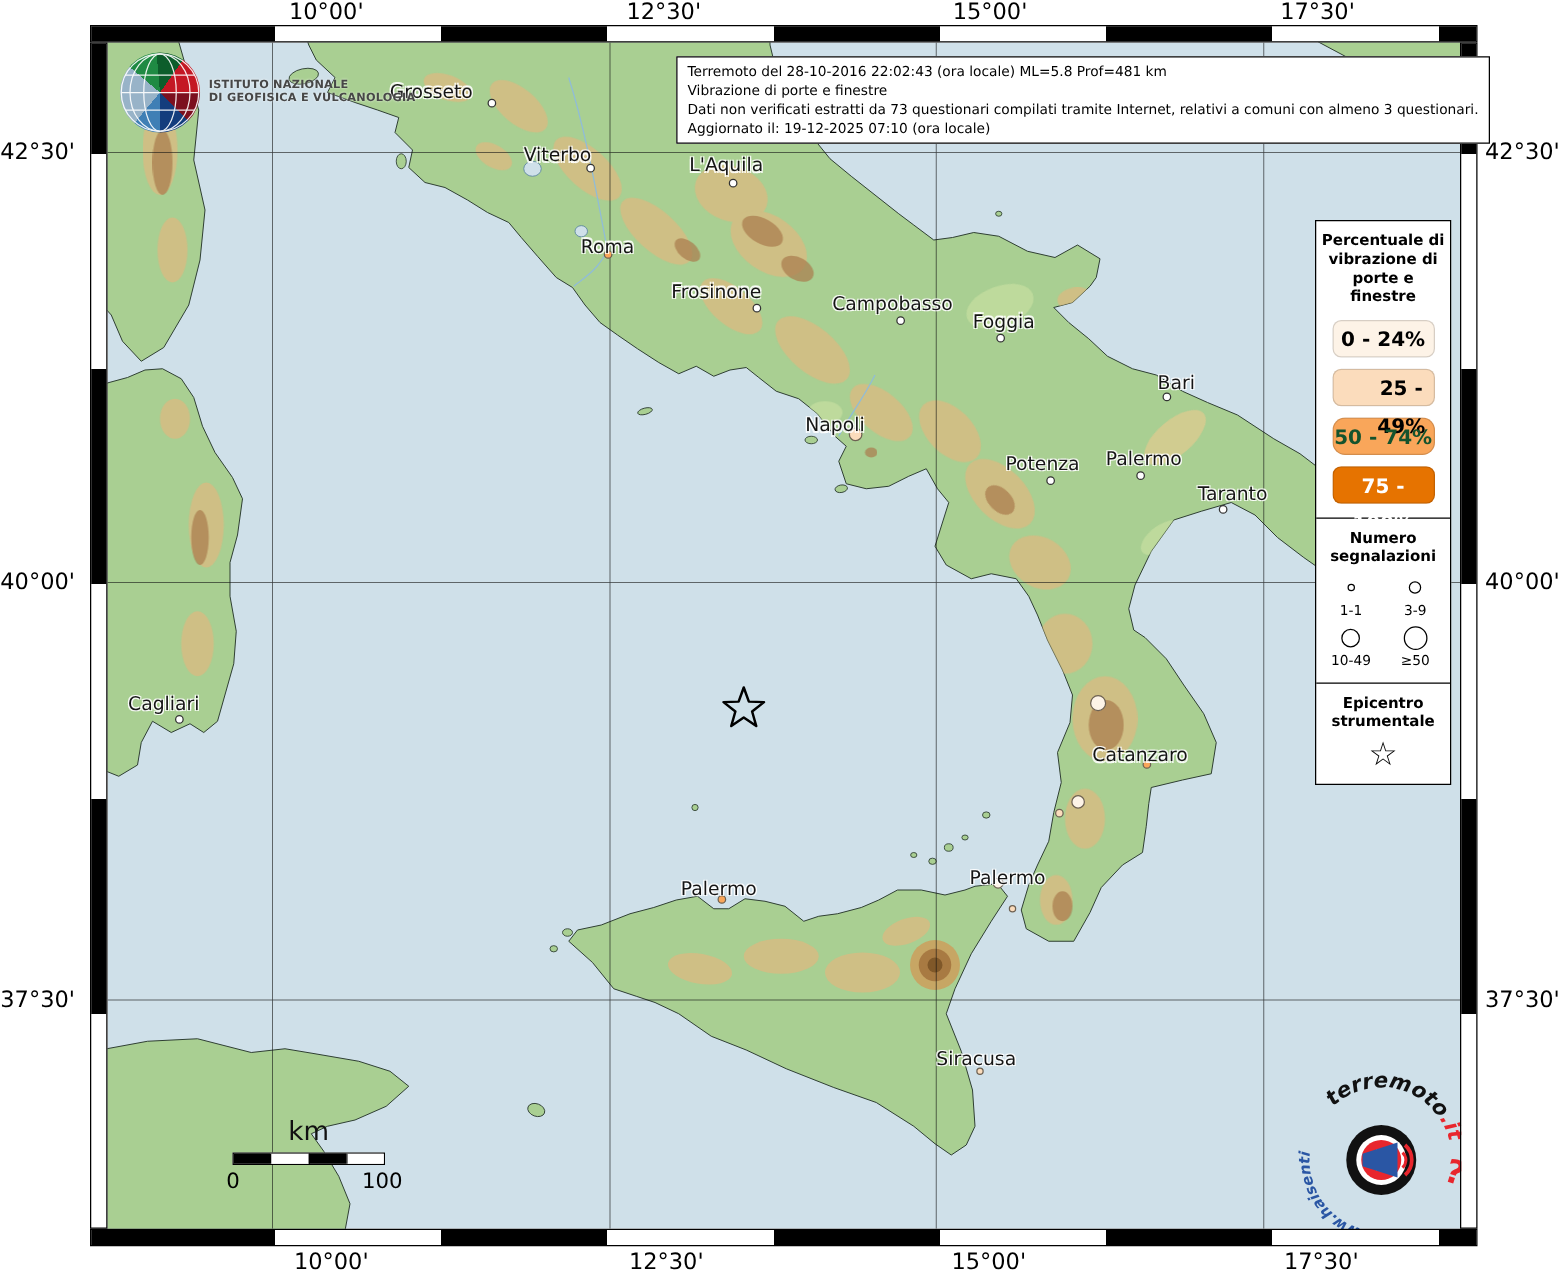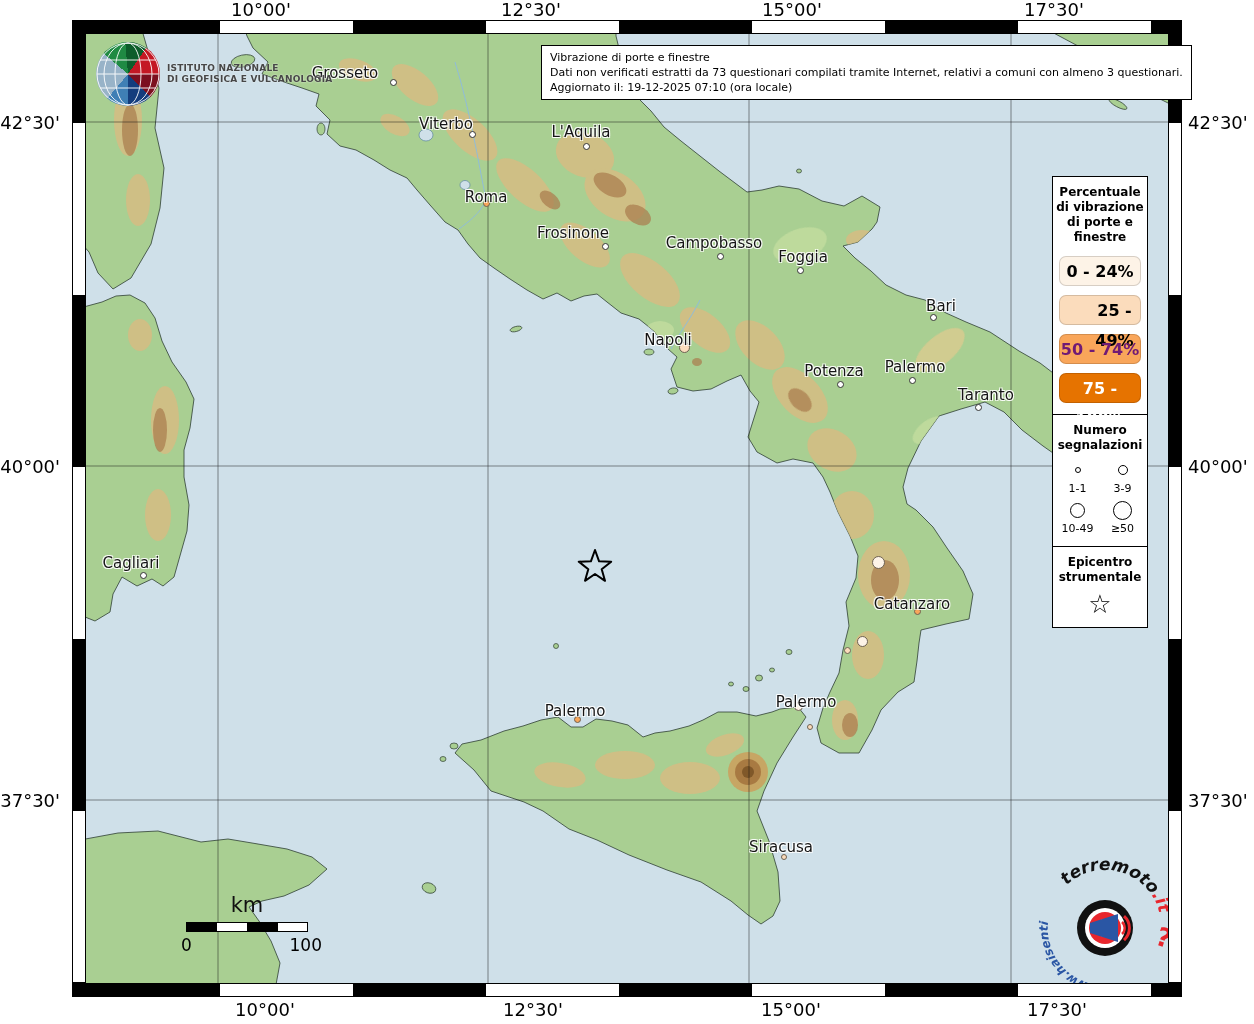--- a/index.html
+++ b/index.html
@@ -43,21 +43,21 @@
   .axis-label-v{position:absolute;transform:translateY(-50%);font-size:18px;}
   #axis-left .axis-label-v{right:6px;text-align:right;}
   #axis-right .axis-label-v{left:0;text-align:left;}
 
   
   #infobox{position:absolute;left:541px;top:45px;background:#fff;border:1px solid #000;
            padding:4px 8px;z-index:8;font-size:11px;line-height:15px;max-width:700px;}
   .ib-line{white-space:nowrap;}
 
   
-  #legend{position:absolute;left:1052px;top:176px;width:96px;background:#fff;border:1px solid #000;
+  #legend{position:absolute;left:1052px;top:176px;width:109px;background:#fff;border:1px solid #000;
           z-index:8;padding:6px 0 8px;box-sizing:border-box;text-align:center;}
   .leg-title{font-weight:bold;font-size:12px;line-height:15px;padding:2px 3px;}
   .swatch{width:82px;height:30px;margin:9px auto 0;border-radius:7px;font-weight:bold;
           font-size:16px;line-height:30px;border:1px solid rgba(0,0,0,.15);box-sizing:border-box;}
   .leg-divider{border-top:1px solid #000;margin:11px 0 6px;}
   #legend-sizes{display:flex;flex-wrap:wrap;padding:0 2px;}
   .size-item{width:50%;display:flex;flex-direction:column;align-items:center;margin-top:5px;box-sizing:border-box;}
   .size-circwrap{height:20px;display:flex;align-items:center;justify-content:center;}
   .size-circle{border:1.3px solid #000;border-radius:50%;background:#fff;box-sizing:border-box;}
   .size-label{font-size:11px;margin-top:2px;}
@@ -276,31 +276,32 @@
       <span class="axis-label-v" style="top: 466px;">40°00'</span>
       <span class="axis-label-v" style="top: 800px;">37°30'</span>
     </div>
   <div id="axis-right">
       <span class="axis-label-v" style="top: 122px;">42°30'</span>
       <span class="axis-label-v" style="top: 466px;">40°00'</span>
       <span class="axis-label-v" style="top: 800px;">37°30'</span>
     </div>
 
   <div id="infobox">
+    <div class="ib-line">Terremoto del 28-10-2016 22:02:43 (ora locale) ML=5.8 Prof=481 km</div>
     <div class="ib-line">Vibrazione di porte e finestre</div>
     <div class="ib-line">Dati non verificati estratti da 73 questionari compilati tramite Internet, relativi a comuni con almeno 3 questionari.</div>
     <div class="ib-line">Aggiornato il: 19-12-2025 07:10 (ora locale)</div>
   </div>
 
   <div id="legend">
     <div class="leg-title">Percentuale di vibrazione di porte e finestre</div>
     <div id="legend-swatches">
         <div class="swatch" style="background: rgb(253, 243, 231); color: rgb(0, 0, 0);">0 - 24%</div>
         <div class="swatch" style="background: rgb(251, 220, 188); color: rgb(0, 0, 0); padding-left: 29px;">25 - 49%</div>
-        <div class="swatch" style="background: rgb(249, 166, 90); color: #701a75;">50 - 74%</div>
+        <div class="swatch" style="background: rgb(249, 166, 90); color: #14532d; border-radius: 10px;">50 - 74%</div>
         <div class="swatch" style="background: rgb(230, 115, 0); color: rgb(255, 255, 255);">75 - 100%</div>
       </div>
     <div class="leg-divider"></div>
     <div class="leg-title">Numero segnalazioni</div>
     <div id="legend-sizes">
         <div class="size-item">
           <div class="size-circwrap">
             <div class="size-circle" style="width: 6px; height: 6px;"></div>
           </div>
           <div class="size-label">1-1</div>

